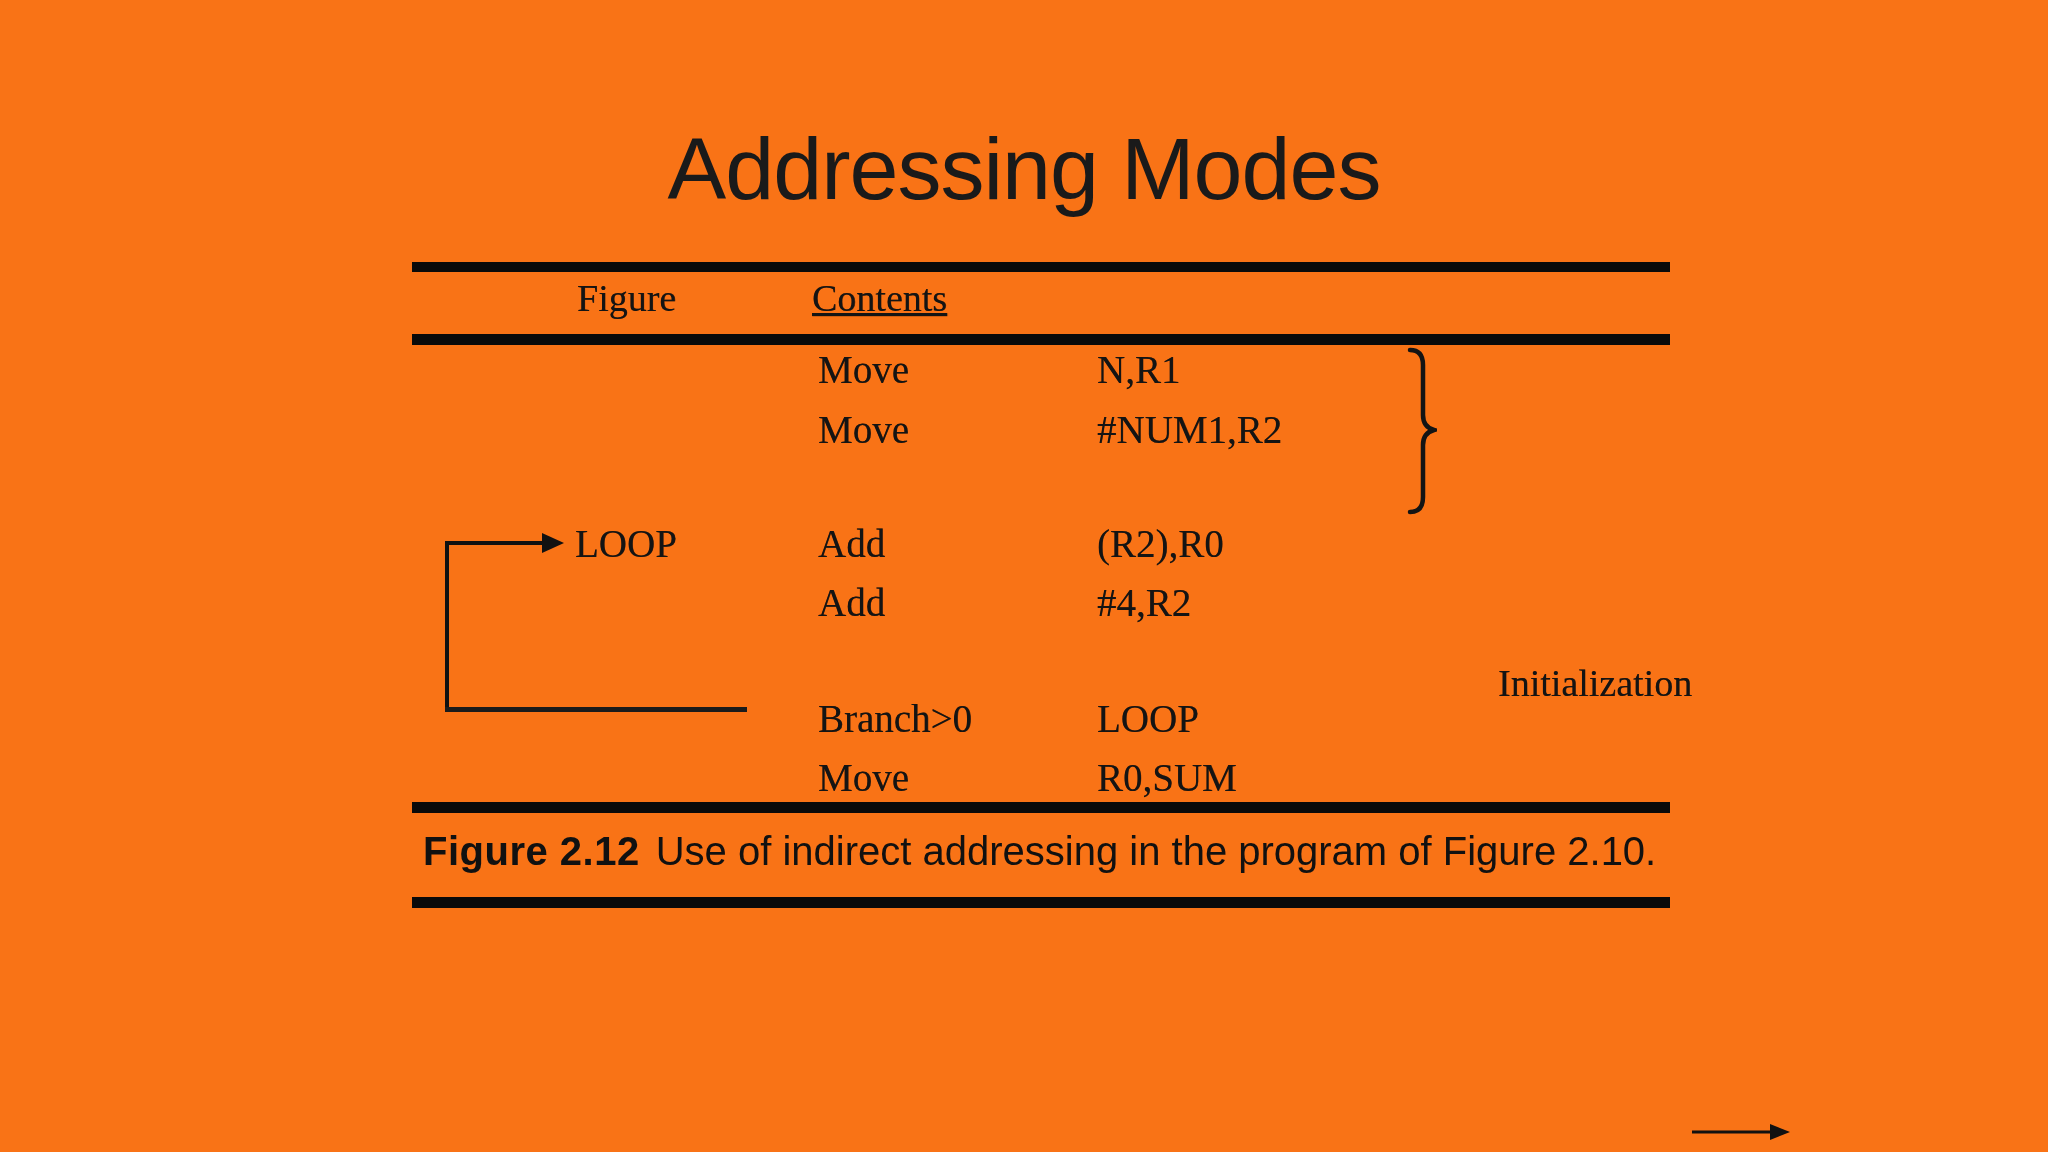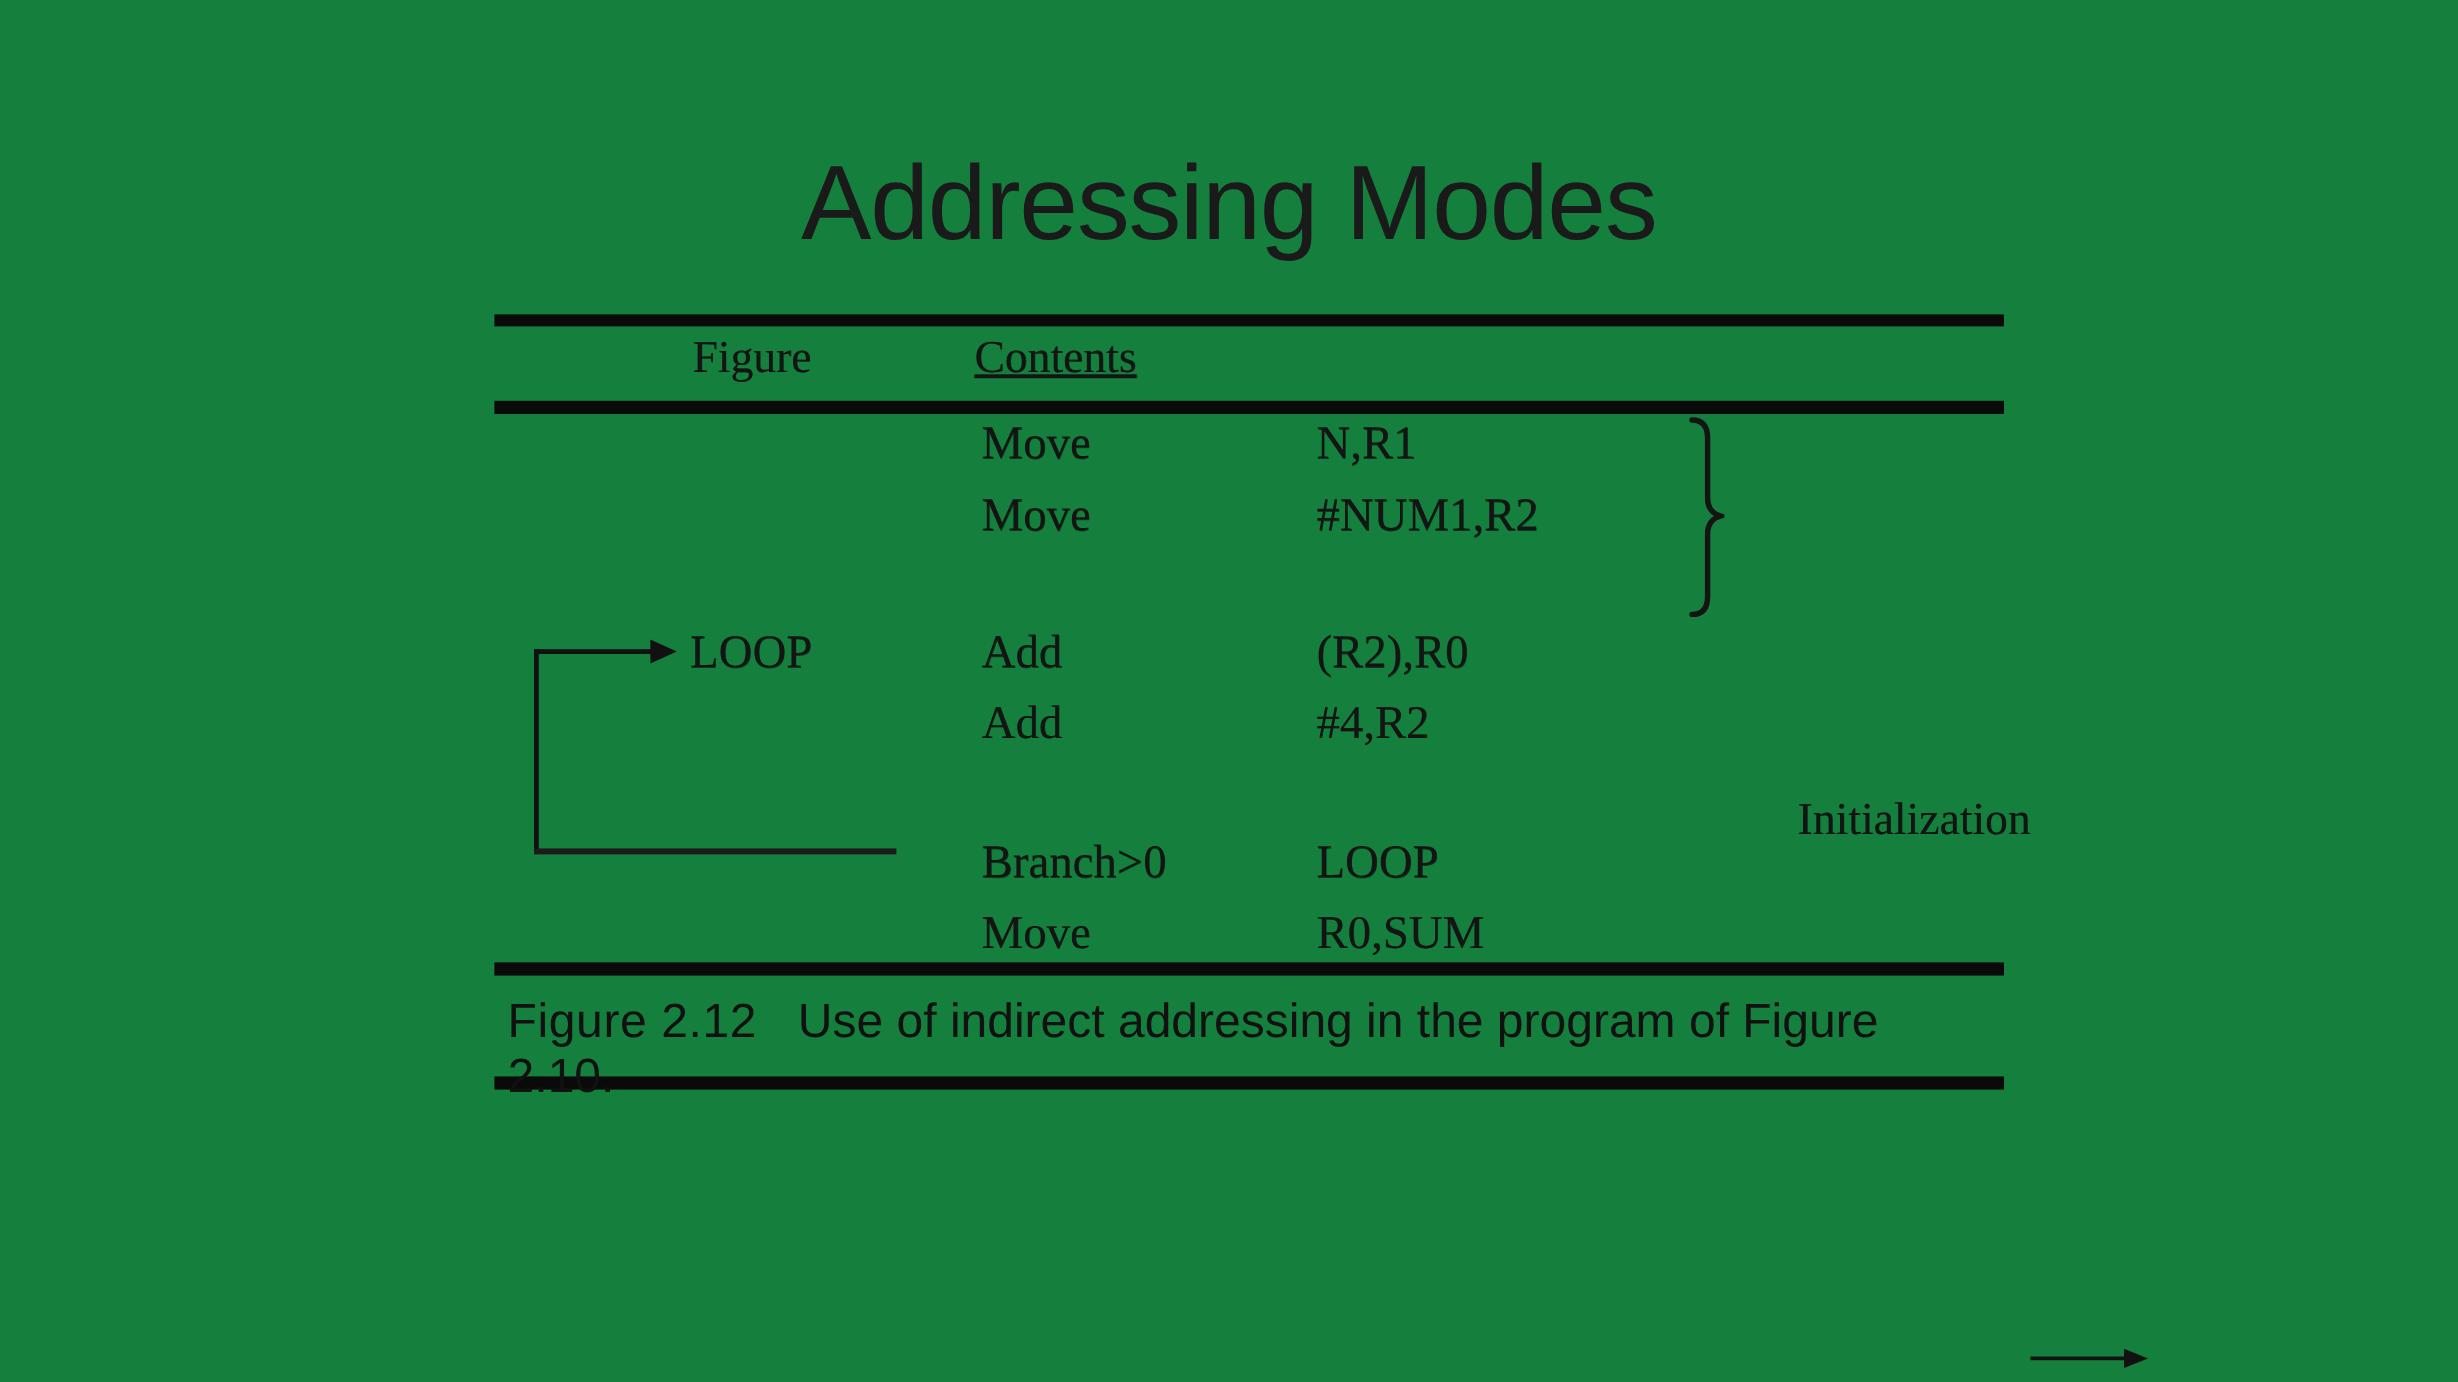--- a/index.html
+++ b/index.html
@@ -1,16 +1,16 @@
 <!DOCTYPE html>
 <html><head>
 <meta charset="utf-8">
 <style>
   html,body{margin:0;padding:0;background:#fff;}
-  .slide{position:relative;width:2048px;height:1152px;background:#15803d;overflow:hidden;
+  .slide{position:relative;width:2048px;height:1152px;background:#f97316;overflow:hidden;
          font-family:"Liberation Sans",sans-serif;color:#0a0a0a;}
   .title{position:absolute;top:118px;left:0;width:100%;margin:0;text-align:center;
          font-family:"Liberation Sans",sans-serif;font-weight:300;font-size:88px;
          letter-spacing:-1px;color:#1a1a1a;}
   
   .scan{position:absolute;left:412px;top:260px;width:1258px;height:665px;
         font-family:"Liberation Serif",serif;color:#141414;filter:blur(0.35px);}
   .scan .txt{text-shadow:0.3px 0.3px 0.3px rgba(0,0,0,0.55);}
   .rule{position:absolute;left:0;width:1258px;background:#0a0a0a;}
   .rule1{top:2px;height:10px;}
@@ -31,21 +31,21 @@
   .loop-h-top{position:absolute;left:33px;top:281px;width:100px;height:4px;background:#111;}
   .loop-head{position:absolute;left:130px;top:273px;width:0;height:0;
              border-left:22px solid #111;border-top:10px solid transparent;border-bottom:10px solid transparent;}
   .loop-h-bot{position:absolute;left:33px;top:447px;width:302px;height:5px;background:#1b1b1b;}
   
   .brace{position:absolute;left:993px;top:87px;}
   .init-label{position:absolute;left:1086px;top:403px;height:40px;line-height:40px;font-size:38px;}
   
   .caption{position:absolute;left:11px;top:568px;width:1240px;height:46px;line-height:46px;
            font-family:"Liberation Sans",sans-serif;font-size:40px;color:#111;}
-  .caption .cap-label{font-weight:normal;margin-right:34px;letter-spacing:0.5px;}
+  .caption .cap-label{font-weight:bold;margin-right:16px;letter-spacing:0.5px;}
   
   .ptr-arrow{position:absolute;left:1690px;top:1118px;}
 </style>
 </head>
 <body>
 
 <div class="slide">
 
   <h1 class="title">Addressing Modes</h1>
 

